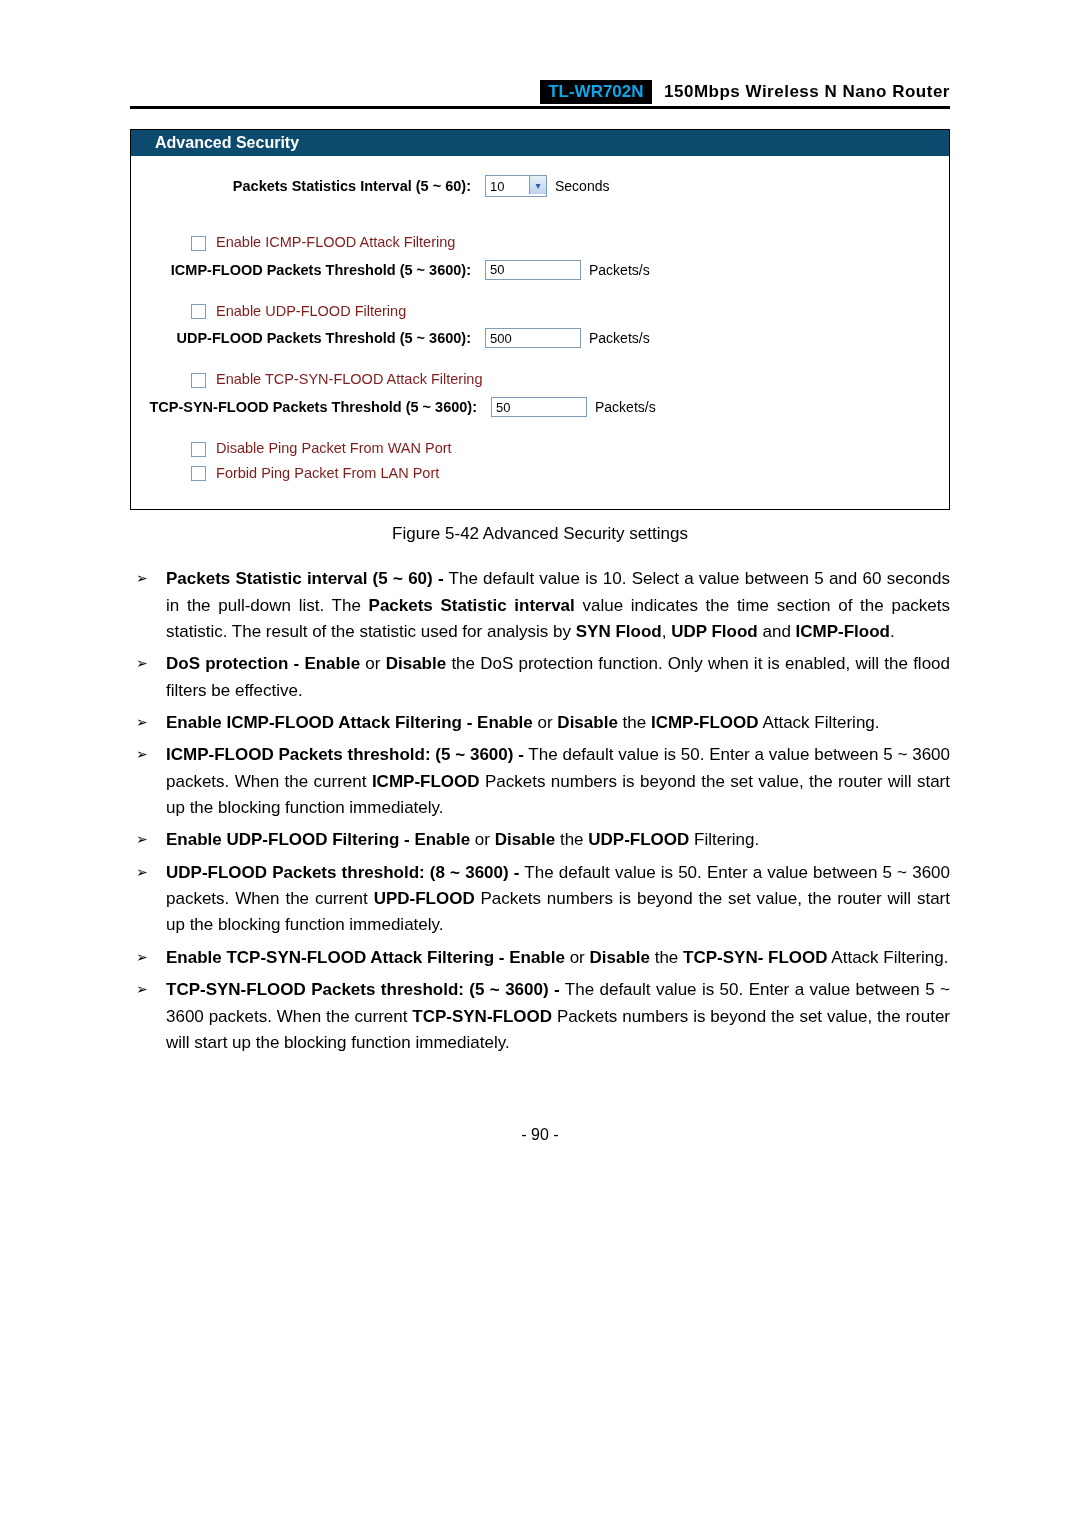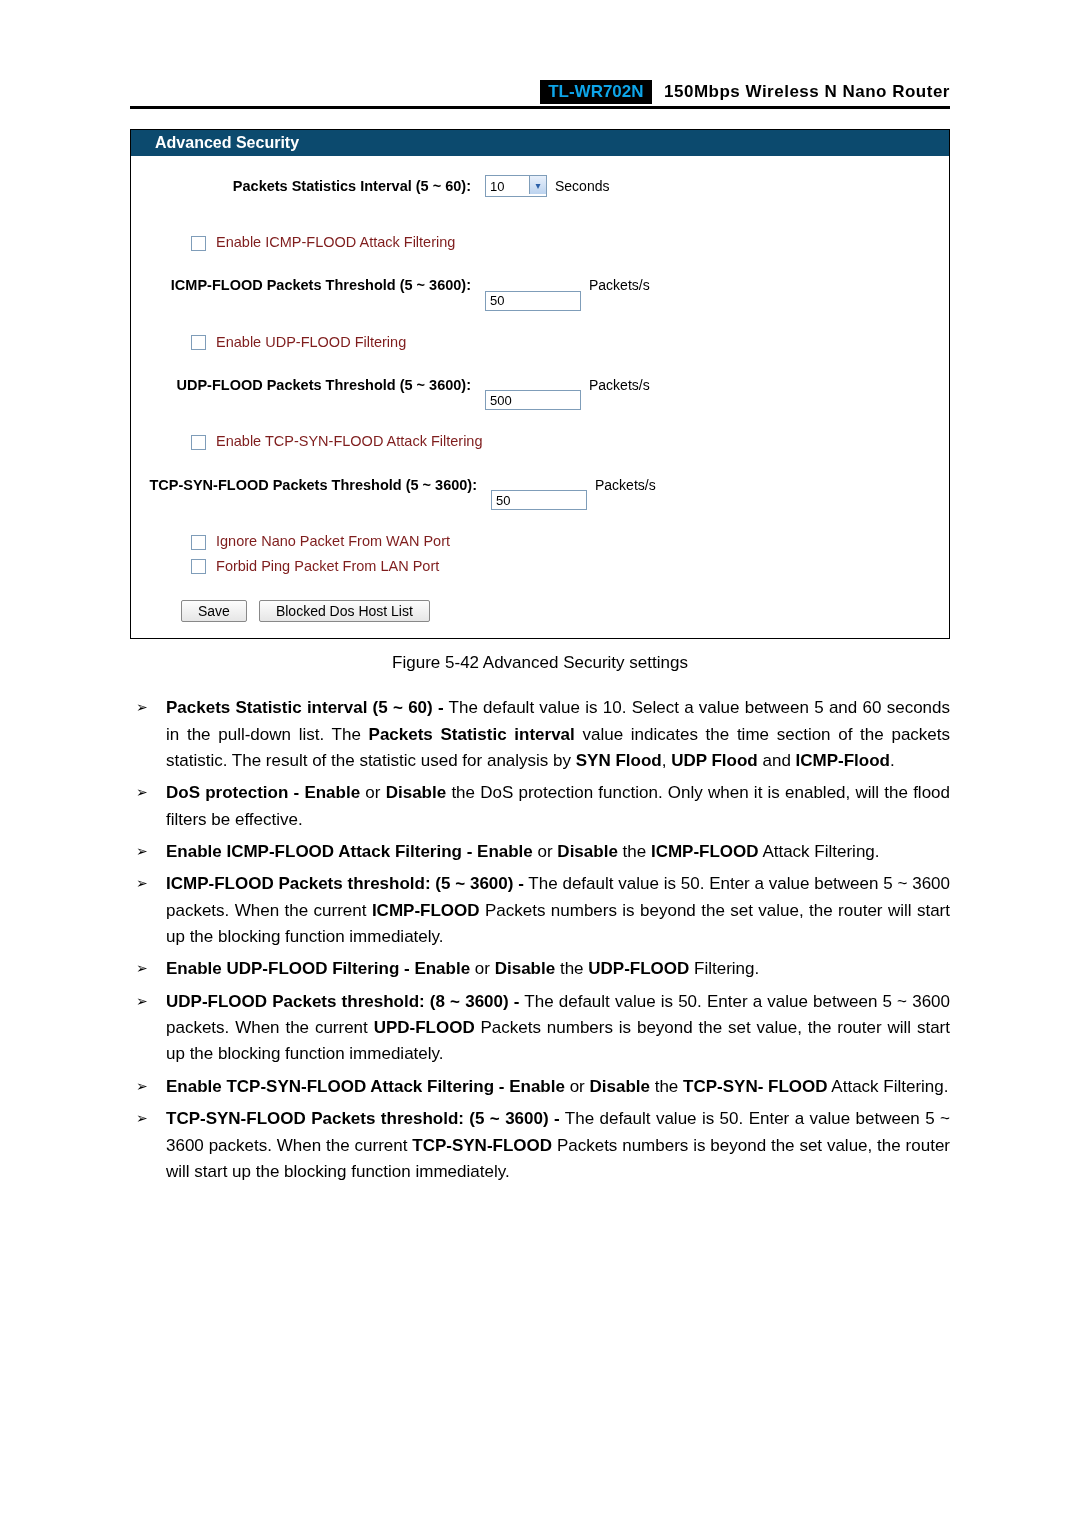--- a/index.html
+++ b/index.html
@@ -92,21 +92,21 @@
     display:flex;align-items:center;justify-content:center;
     font-size:10px;color:#2b5fa8;
   }
   .txt {
     border: 1px solid #7f9db9;
     background:#fff;
     width: 86px;
     height: 18px;
     font-size: 13px;
     padding: 0 4px;
-    display:inline-flex;align-items:center;margin-top:31px;
+    display:inline-flex;align-items:center;
   }
   .unit { font-size: 14px; margin-left: 4px; }
   .radio {
     display:inline-block;width:13px;height:13px;border:1px solid #7f9db9;border-radius:50%;
     background:#fff;position:relative;margin-right:2px;vertical-align:middle;
   }
   .radio.checked::after{
     content:"";position:absolute;left:2.5px;top:2.5px;width:6px;height:6px;border-radius:50%;background:#3b7b1b;
   }
   .cb {
@@ -228,33 +228,29 @@
               <span>50</span>
             </span>
           <span class="unit">Packets/s</span>
         </div>
       </div>
 
       <div class="spacer"></div>
 
       <div class="cb-row">
         <span class="cb"></span>
-        <span>Ignore Nano Packet From WAN Port</span>
+        <span>Disable Ping Packet From WAN Port</span>
       </div>
       <div class="cb-row">
         <span class="cb"></span>
         <span>Forbid Ping Packet From LAN Port</span>
       </div>
 
       <div class="spacer"></div>
 
-      <div class="btnrow">
-        <span class="win-btn">Save</span>
-        <span class="win-btn">Blocked Dos Host List</span>
-      </div>
     </div>
   </div>
 
   <div class="caption">Figure 5-42 Advanced Security settings</div>
 
   <div class="bullets" id="bullet-host">
       <div class="item">
         <div class="mk">➢</div>
         <div class="bd"><b>Packets Statistic interval (5 ~ 60) -</b> The default value is 10. Select a value between 5 and 60 seconds in the pull-down list. The <b>Packets Statistic interval</b> value indicates the time section of the packets statistic. The result of the statistic used for analysis by <b>SYN Flood</b>, <b>UDP Flood</b> and <b>ICMP-Flood</b>.</div>
       </div>
@@ -281,13 +277,14 @@
       <div class="item">
         <div class="mk">➢</div>
         <div class="bd"><b>Enable TCP-SYN-FLOOD Attack Filtering - Enable</b> or <b>Disable</b> the <b>TCP-SYN- FLOOD</b> Attack Filtering.</div>
       </div>
       <div class="item">
         <div class="mk">➢</div>
         <div class="bd"><b>TCP-SYN-FLOOD Packets threshold: (5 ~ 3600) -</b> The default value is 50. Enter a value between 5 ~ 3600 packets. When the current <b>TCP-SYN-FLOOD</b> Packets numbers is beyond the set value, the router will start up the blocking function immediately.</div>
       </div>
     </div>
 
+  <div class="footer">- 90 -</div>
 </div>
 
 </body></html>

